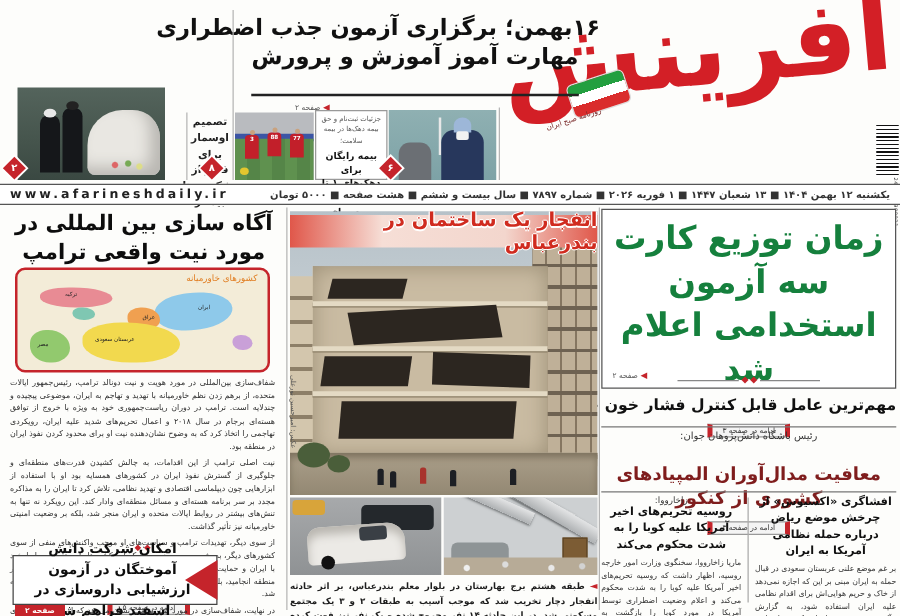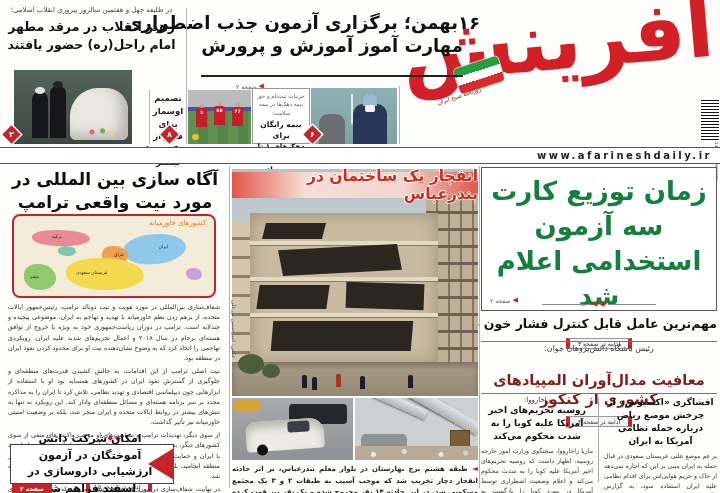--- a/index.html
+++ b/index.html
@@ -230,24 +230,20 @@
 
   <div class="top-headline">
     <div class="l1">۱۶بهمن؛ برگزاری آزمون جذب اضطراری</div>
     <div class="l2">مهارت آموز آموزش و پرورش</div>
     <div class="pageref">
       <span class="ic">◀</span>
       <span>صفحه ۲</span>
     </div>
   </div>
 
-  <div class="leader">
-    <div class="kicker">در طلیعه چهل و هفتمین سالروز پیروزی انقلاب اسلامی؛</div>
-    <div class="hl">رهبر انقلاب در مرقد مطهر امام راحل(ره) حضور یافتند</div>
-  </div>
   <div class="photo-shrine">
     <div class="cleric c1">
         <div class="turban"></div>
       </div>
     <div class="cleric c2">
         <div class="turban black"></div>
       </div>
     <div class="shroud"></div>
     <div class="flowers"></div>
   </div>
@@ -284,20 +280,21 @@
       <div class="nurse-cap"></div>
       <div class="nurse-mask"></div>
     </div>
   </div>
 
   <div class="vr vr-a"></div>
   <div class="vr vr-b"></div>
   <div class="vr vr-c"></div>
 
   <div class="dateline">
+    <span class="dates">یکشنبه ۱۲ بهمن ۱۴۰۴ ■ ۱۳ شعبان ۱۴۴۷ ■ ۱ فوریه ۲۰۲۶ ■ شماره ۷۸۹۷ ■ سال بیست و ششم ■ هشت صفحه ■ ۵۰۰۰ تومان</span>
     <span class="url">www.afarineshdaily.ir</span>
   </div>
 
   <div class="vr vr-col1"></div>
   <div class="vr vr-col2"></div>
 
   <div class="main-box">
     <div class="hl">زمان توزیع کارت سه آزمون استخدامی اعلام شد</div>
     <div class="pageref">
       <span class="ic">◀</span>

